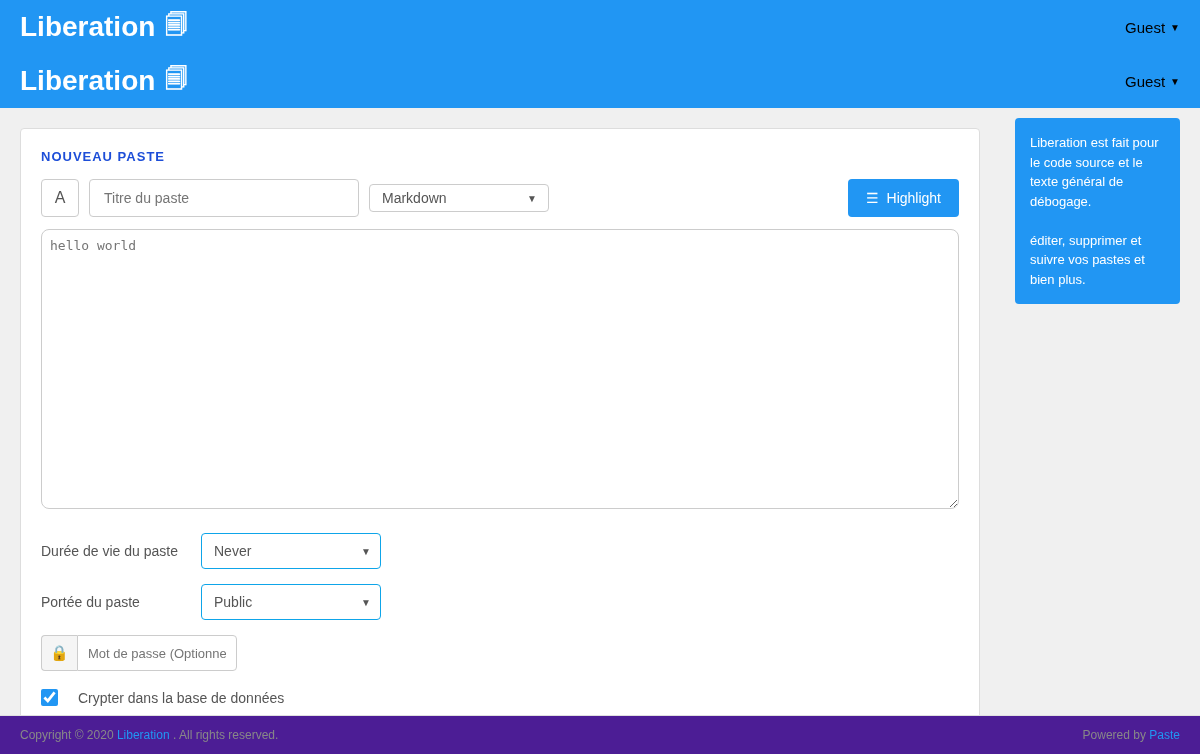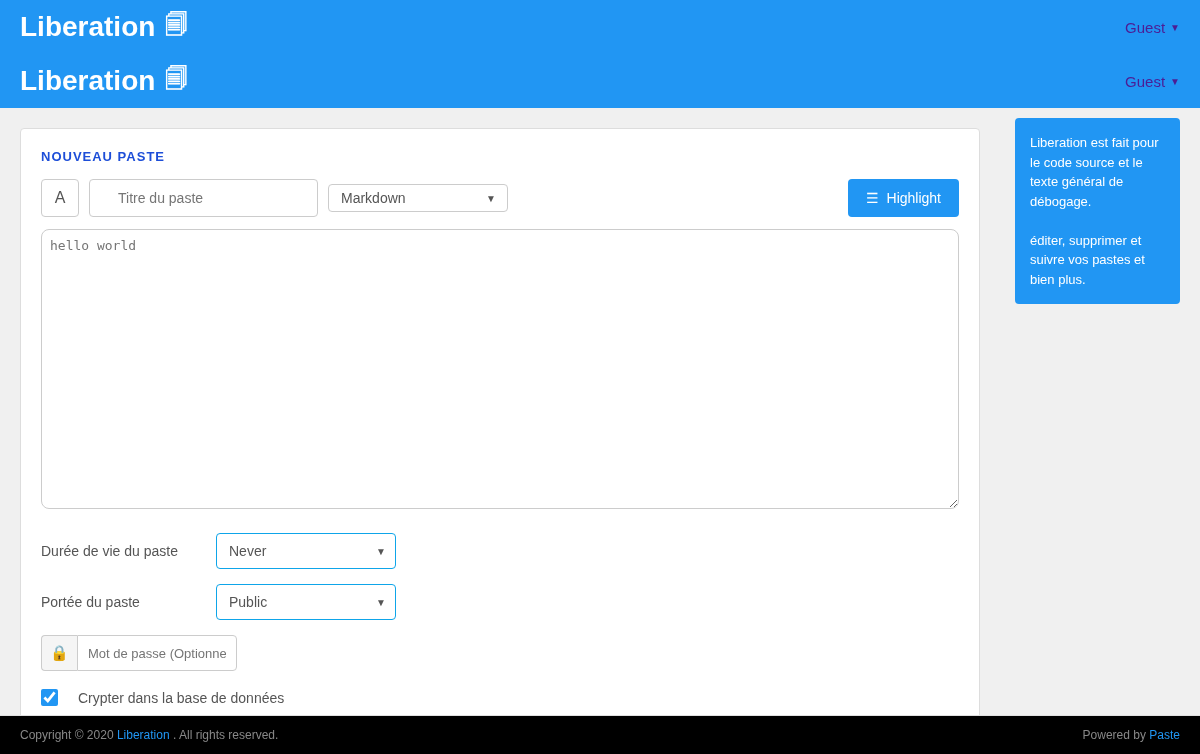--- a/index.html
+++ b/index.html
@@ -22,21 +22,21 @@
       gap: 10px;
       color: #fff;
       font-size: 28px;
       font-weight: bold;
       text-decoration: none;
     }
     .navbar-brand-icon {
       font-size: 22px;
     }
     .navbar-guest {
-      color: #4c1d95;
+      color: #000000;
       font-size: 15px;
       display: flex;
       align-items: center;
       gap: 5px;
       cursor: pointer;
     }
     .navbar-guest .caret {
       font-size: 10px;
     }
 
@@ -96,24 +96,24 @@
       justify-content: center;
       cursor: pointer;
       font-size: 16px;
       color: #555;
     }
 
     .title-input {
       border: 1px solid #ccc;
       border-radius: 4px;
       height: 38px;
-      padding: 0 28px;
+      padding: 0 14px;
       font-size: 14px;
       color: #999;
-      width: 229px;
+      width: 270px;
       outline: none;
     }
 
     .syntax-select {
       border: 1px solid #ccc;
       border-radius: 4px;
       height: 28px;
       padding: 0 12px;
       font-size: 14px;
       color: #555;
@@ -169,21 +169,20 @@
       resize: vertical;
       min-height: 280px;
       outline: none;
       margin-bottom: 20px;
     }
 
     
     .form-row {
       display: flex;
       align-items: center;
-      gap: 15px;
       margin-bottom: 15px;
     }
     .form-label {
       font-size: 14px;
       color: #555;
       min-width: 160px;
     }
     .form-select {
       border: 1px solid #0ea5e9;
       border-radius: 4px;
@@ -282,21 +281,21 @@
       width: 165px;
       font-size: 13px;
       line-height: 1.5;
       position: absolute;
       right: 20px;
       top: 10px;
     }
 
     
     .footer {
-      background: #000000;
+      background: #4c1d95;
       border-top: 1px solid #e0e0e0;
       padding: 12px 20px;
       display: flex;
       justify-content: space-between;
       font-size: 12px;
       color: #888;
       position: fixed;
       bottom: 0;
       width: 100%;
     }

